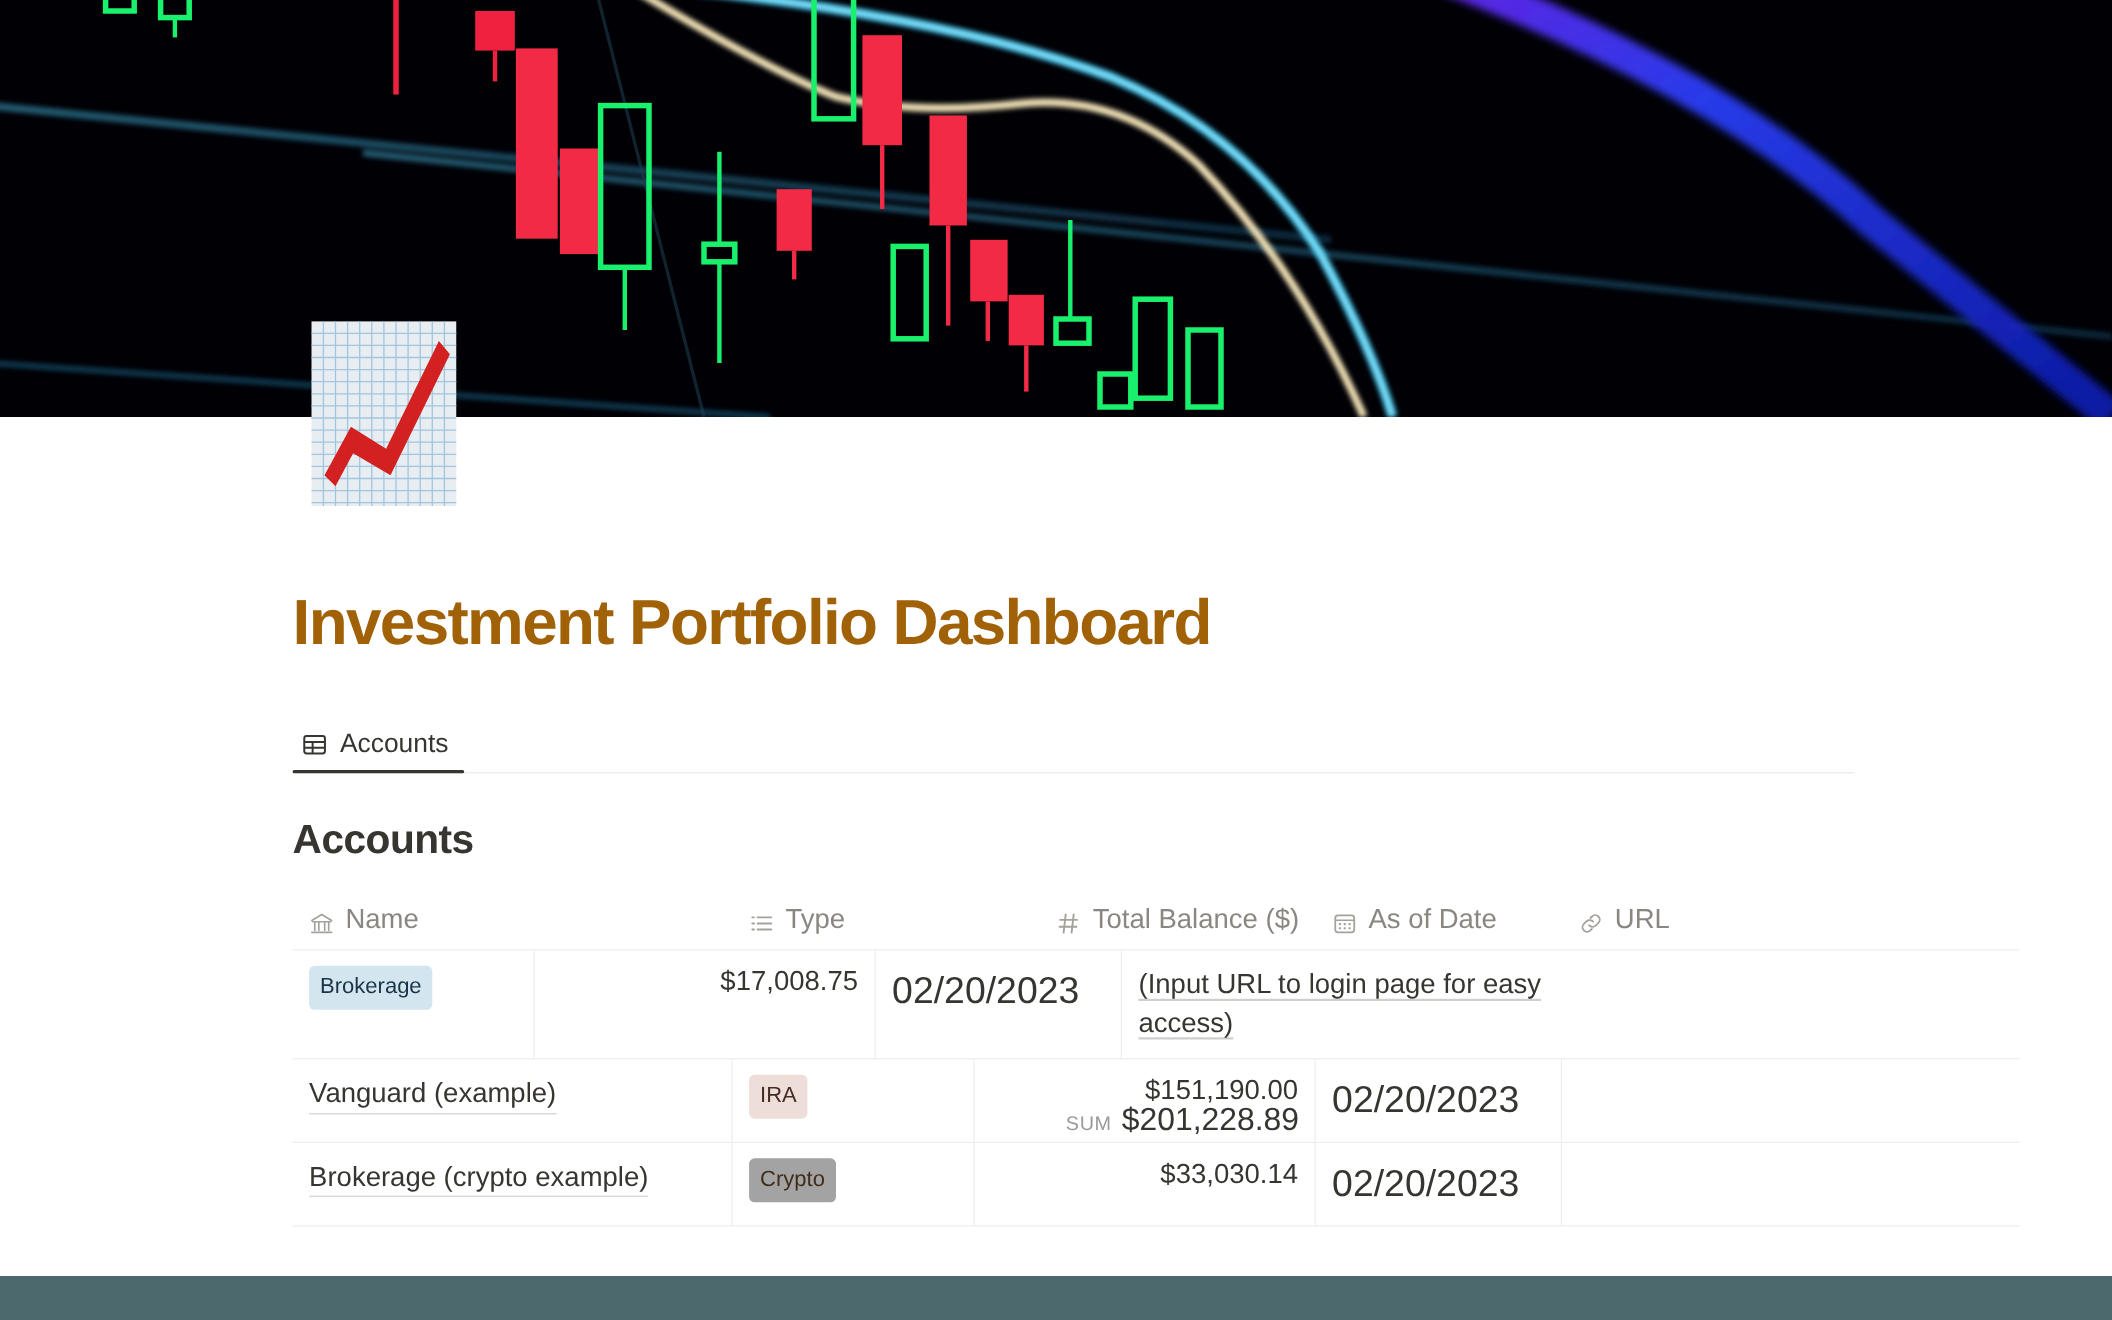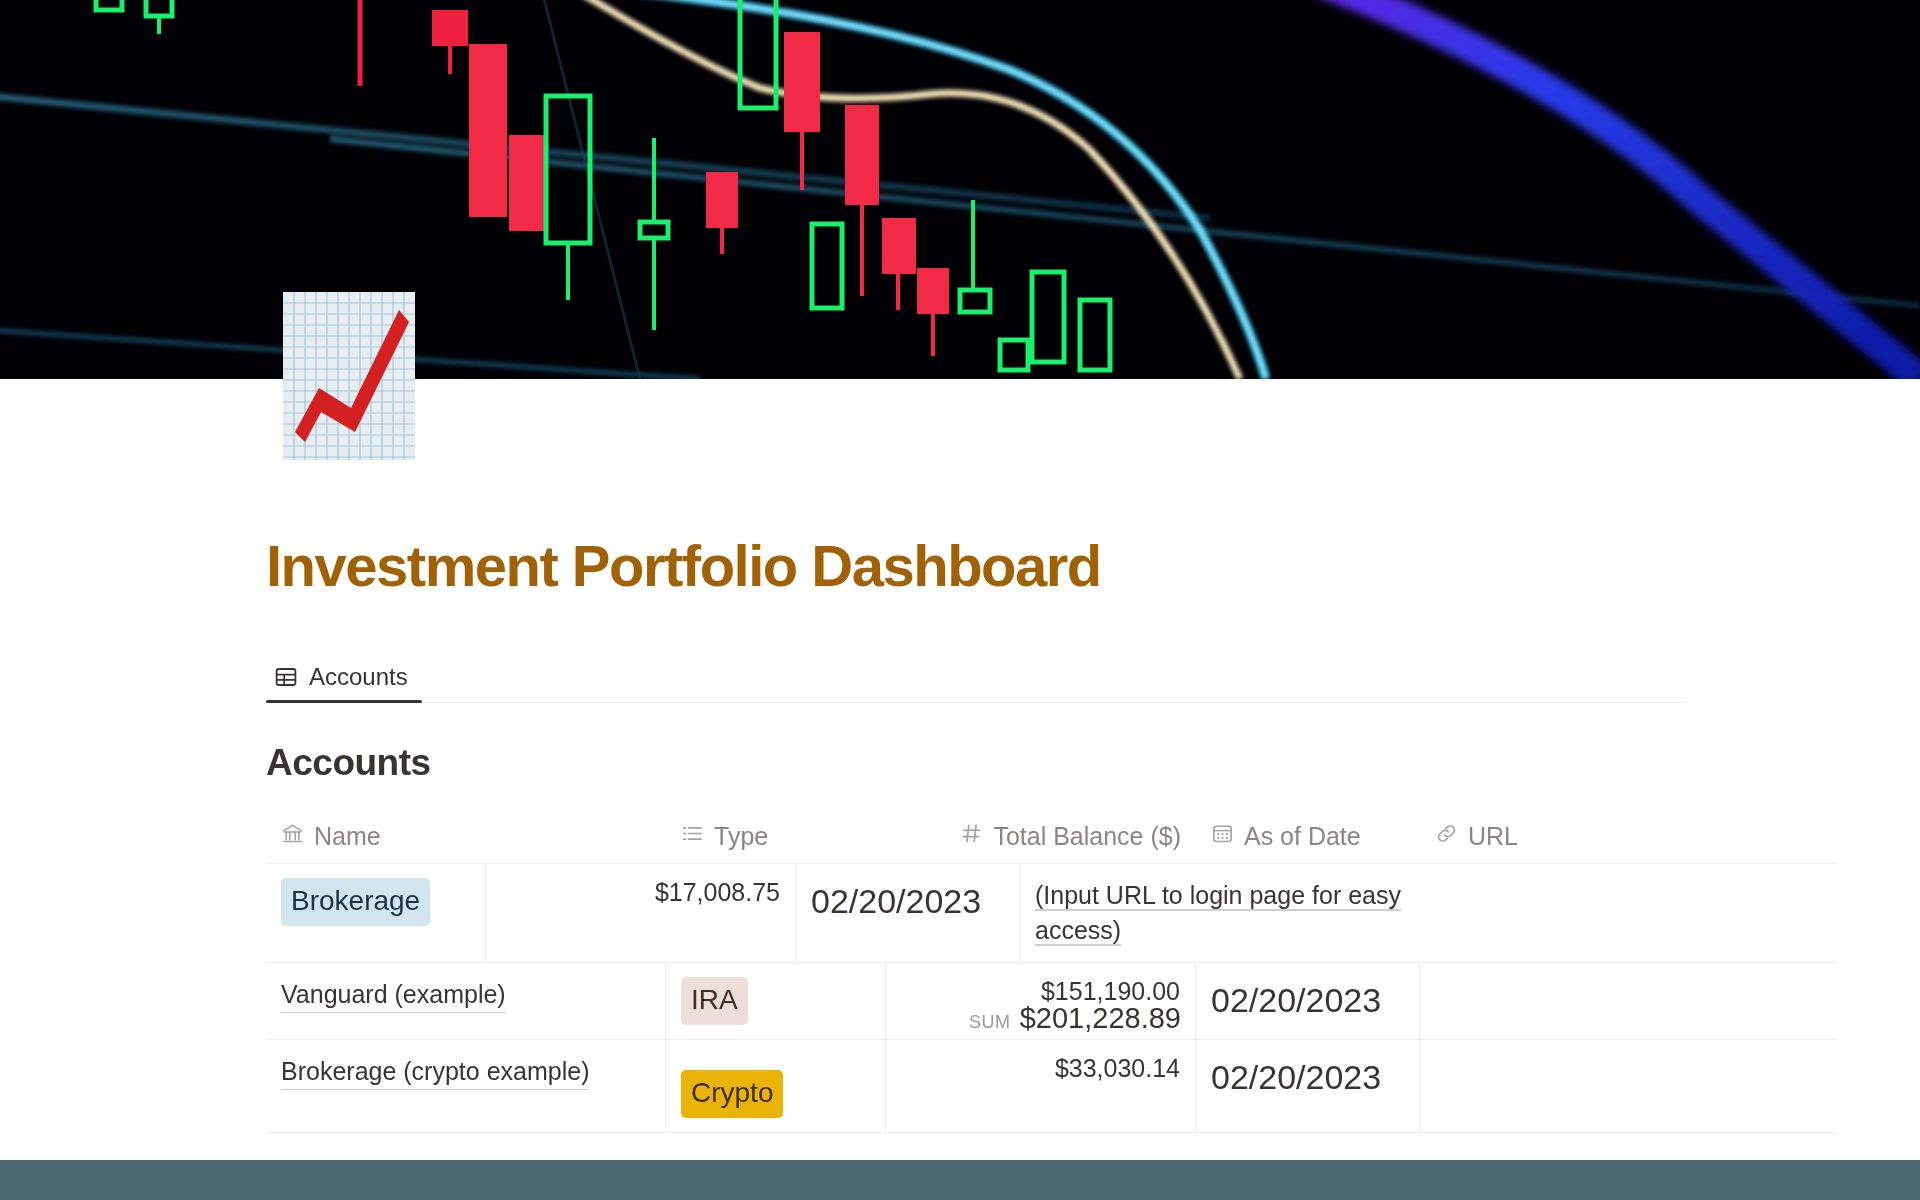--- a/index.html
+++ b/index.html
@@ -137,21 +137,21 @@
   .col-date     { width: 224px; }
   .col-url      { width: 416px; }
 
   .thead .tcell {
     min-height: 0;
     padding-top: 6px;
     padding-bottom: 12px;
     align-items: center;
     border-right: none;
   }
-  .th-inner { display: flex; align-items: flex-start; gap: 10px; }
+  .th-inner { display: flex; align-items: flex-end; gap: 10px; }
   .th-icon  { width: 23px; height: 23px; display: block; color: #a5a29b; flex: none; }
   .th-label {
     font-size: 25px;
     color: #8a8781;
     font-weight: 400;
     white-space: nowrap;
   }
   .thead .col-balance .th-inner { justify-content: flex-end; }
 
   .cell-text {
@@ -178,30 +178,30 @@
     color: #37352f;
     line-height: 1.40;
     cursor: pointer;
     text-decoration: underline;
     text-decoration-color: #cfcecb;
     text-underline-offset: 5px;
   }
 
   .tag {
     display: inline-block;
-    font-size: 28px;
+    font-size: 20px;
     line-height: 1;
     padding: 9px 10px 11px 10px;
     border-radius: 5px;
     color: #37352f;
     white-space: nowrap;
   }
   .tag-blue   { background: #d3e5ef; color: #183347; }
   .tag-pink   { background: #eeded9; color: #442b24; }
-  .tag-yellow { background: #eab308; color: #402c1b; margin-top: 16px; }
+  .tag-yellow { background: #a3a3a3; color: #402c1b; }
 
   
   .sum-row {
     position: absolute;
     left: 266px;
     top: 623px;
     width: 1570px;
     display: flex;
   }
   .sum-spacer-a { width: 400px; }

